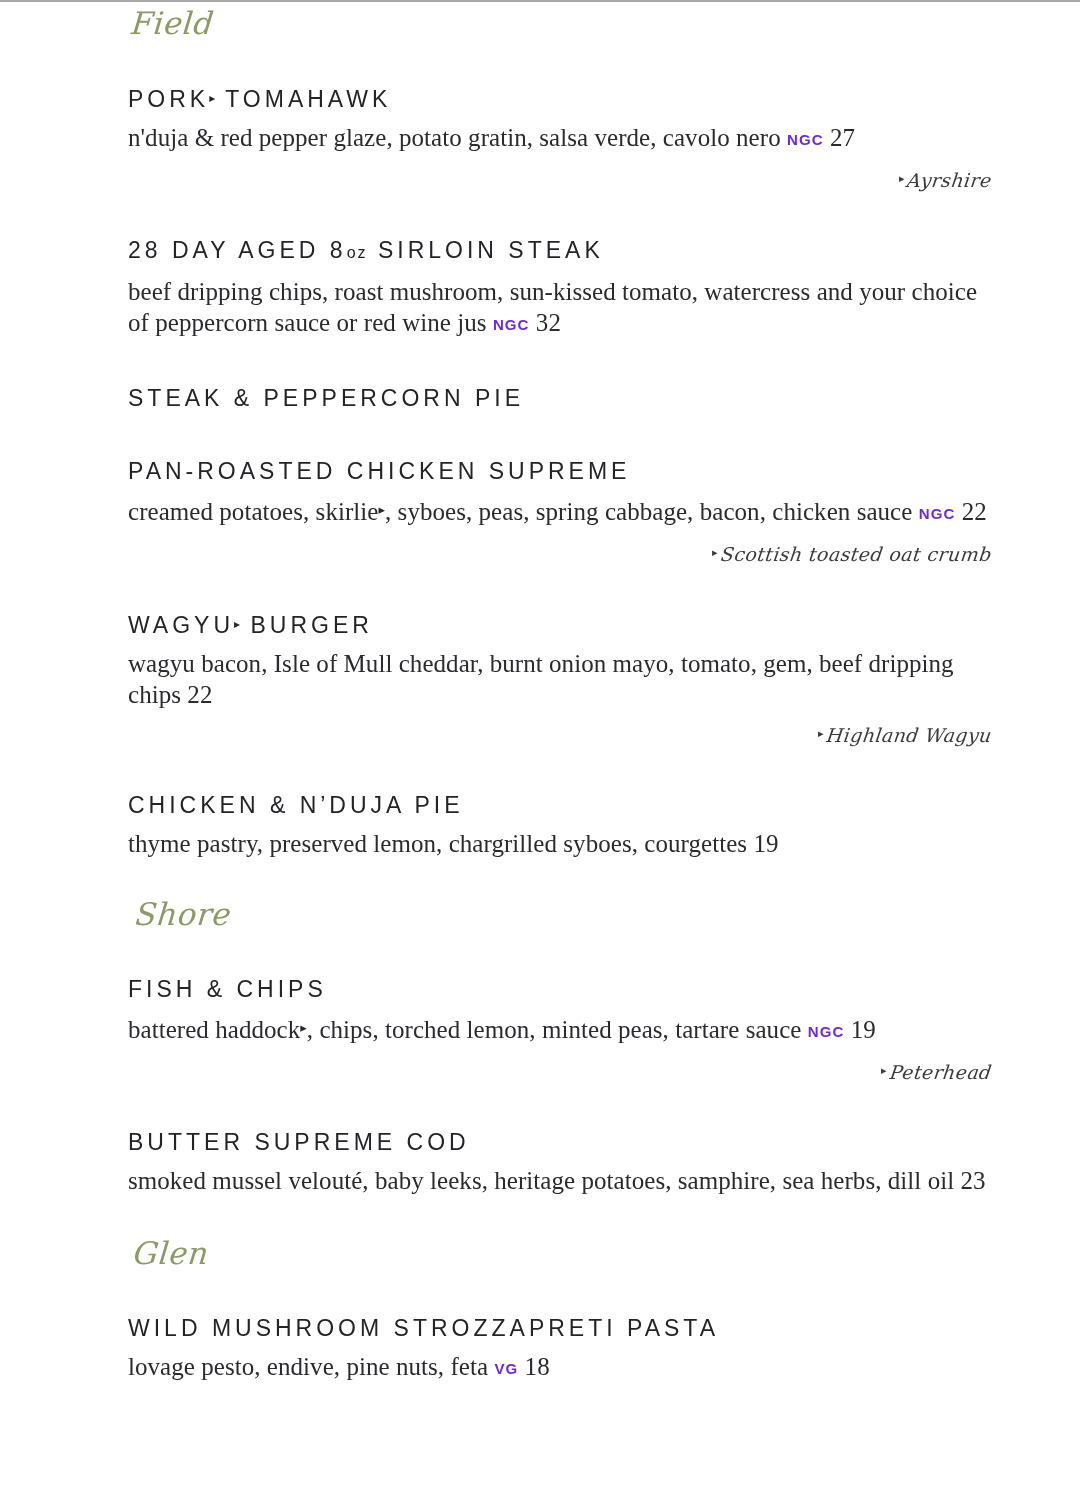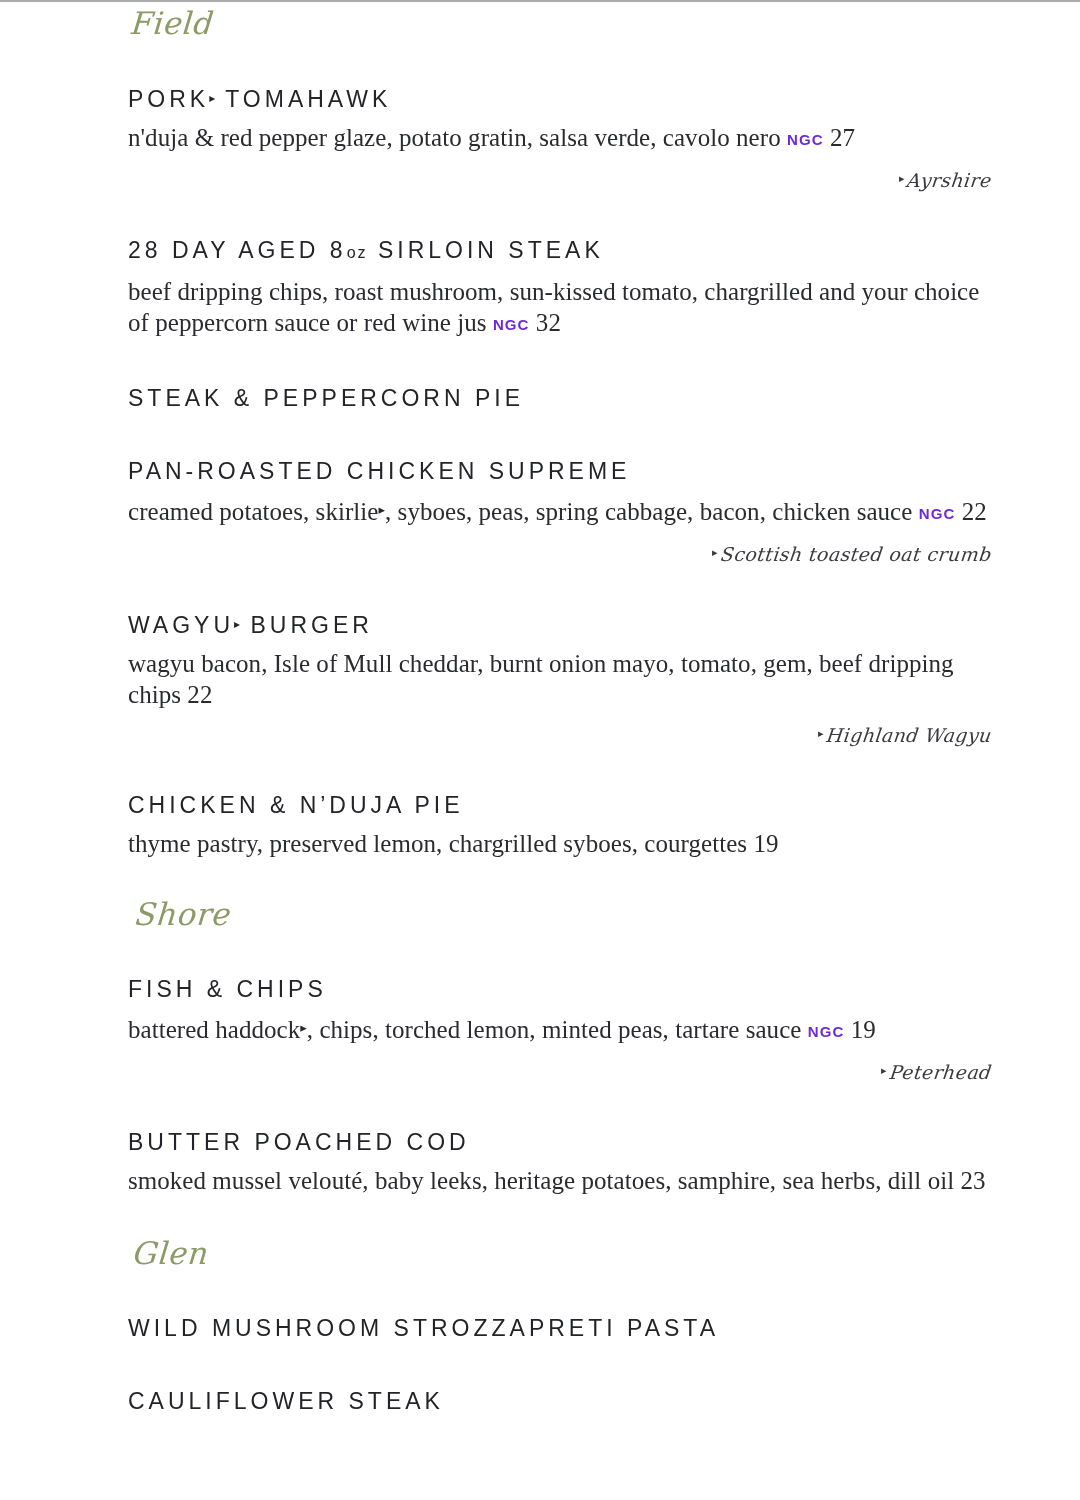--- a/index.html
+++ b/index.html
@@ -145,21 +145,21 @@
     <div class="section-script section-field">Field</div>
 
     <div class="dish">
       <div class="dish-title"><span>PORK</span><span class="marker">▸</span> <span>TOMAHAWK</span></div>
       <div class="dish-desc"><span>n'duja &amp; red pepper glaze, potato gratin, salsa verde, cavolo nero</span> <span class="tag">NGC</span> <span class="price">27</span></div>
       <div class="footnote fn-ayrshire"><span class="fmark">▸</span><span>Ayrshire</span></div>
     </div>
 
     <div class="dish">
       <div class="dish-title"><span>28 DAY AGED 8</span><span class="unit">oz</span> <span>SIRLOIN STEAK</span></div>
-      <div class="dish-desc"><span>beef dripping chips, roast mushroom, sun-kissed tomato, chargrilled and your choice of peppercorn sauce or red wine jus</span> <span class="tag">NGC</span> <span class="price">32</span></div>
+      <div class="dish-desc"><span>beef dripping chips, roast mushroom, sun-kissed tomato, watercress and your choice of peppercorn sauce or red wine jus</span> <span class="tag">NGC</span> <span class="price">32</span></div>
     </div>
 
     <div class="dish">
       <div class="dish-title">STEAK &amp; PEPPERCORN PIE</div>
     </div>
 
     <div class="dish">
       <div class="dish-title">PAN-ROASTED CHICKEN SUPREME</div>
       <div class="dish-desc"><span>creamed potatoes, skirlie</span><span class="marker">▸</span><span>, syboes, peas, spring cabbage, bacon, chicken sauce</span> <span class="tag">NGC</span> <span class="price">22</span></div>
       <div class="footnote fn-oatcrumb"><span class="fmark">▸</span><span>Scottish toasted oat crumb</span></div>
@@ -178,29 +178,26 @@
 
     <div class="section-script section-shore">Shore</div>
 
     <div class="dish">
       <div class="dish-title">FISH &amp; CHIPS</div>
       <div class="dish-desc"><span>battered haddock</span><span class="marker">▸</span><span>, chips, torched lemon, minted peas, tartare sauce</span> <span class="tag">NGC</span> <span class="price">19</span></div>
       <div class="footnote fn-peterhead"><span class="fmark">▸</span><span>Peterhead</span></div>
     </div>
 
     <div class="dish">
-      <div class="dish-title">BUTTER POACHED COD</div>
+      <div class="dish-title">BUTTER SUPREME COD</div>
       <div class="dish-desc"><span>smoked mussel velouté, baby leeks, heritage potatoes, samphire, sea herbs, dill oil</span> <span class="price">23</span></div>
     </div>
 
     <div class="section-script section-glen">Glen</div>
 
     <div class="dish">
       <div class="dish-title">WILD MUSHROOM STROZZAPRETI PASTA</div>
-    </div>
-
-    <div class="dish">
-      <div class="dish-title">CAULIFLOWER STEAK</div>
-
-    </div>
+      <div class="dish-desc"><span>lovage pesto, endive, pine nuts, feta</span> <span class="tag">VG</span> <span class="price">18</span></div>
+    </div>
+
 
   </div>
 </div>
 
 </body></html>

